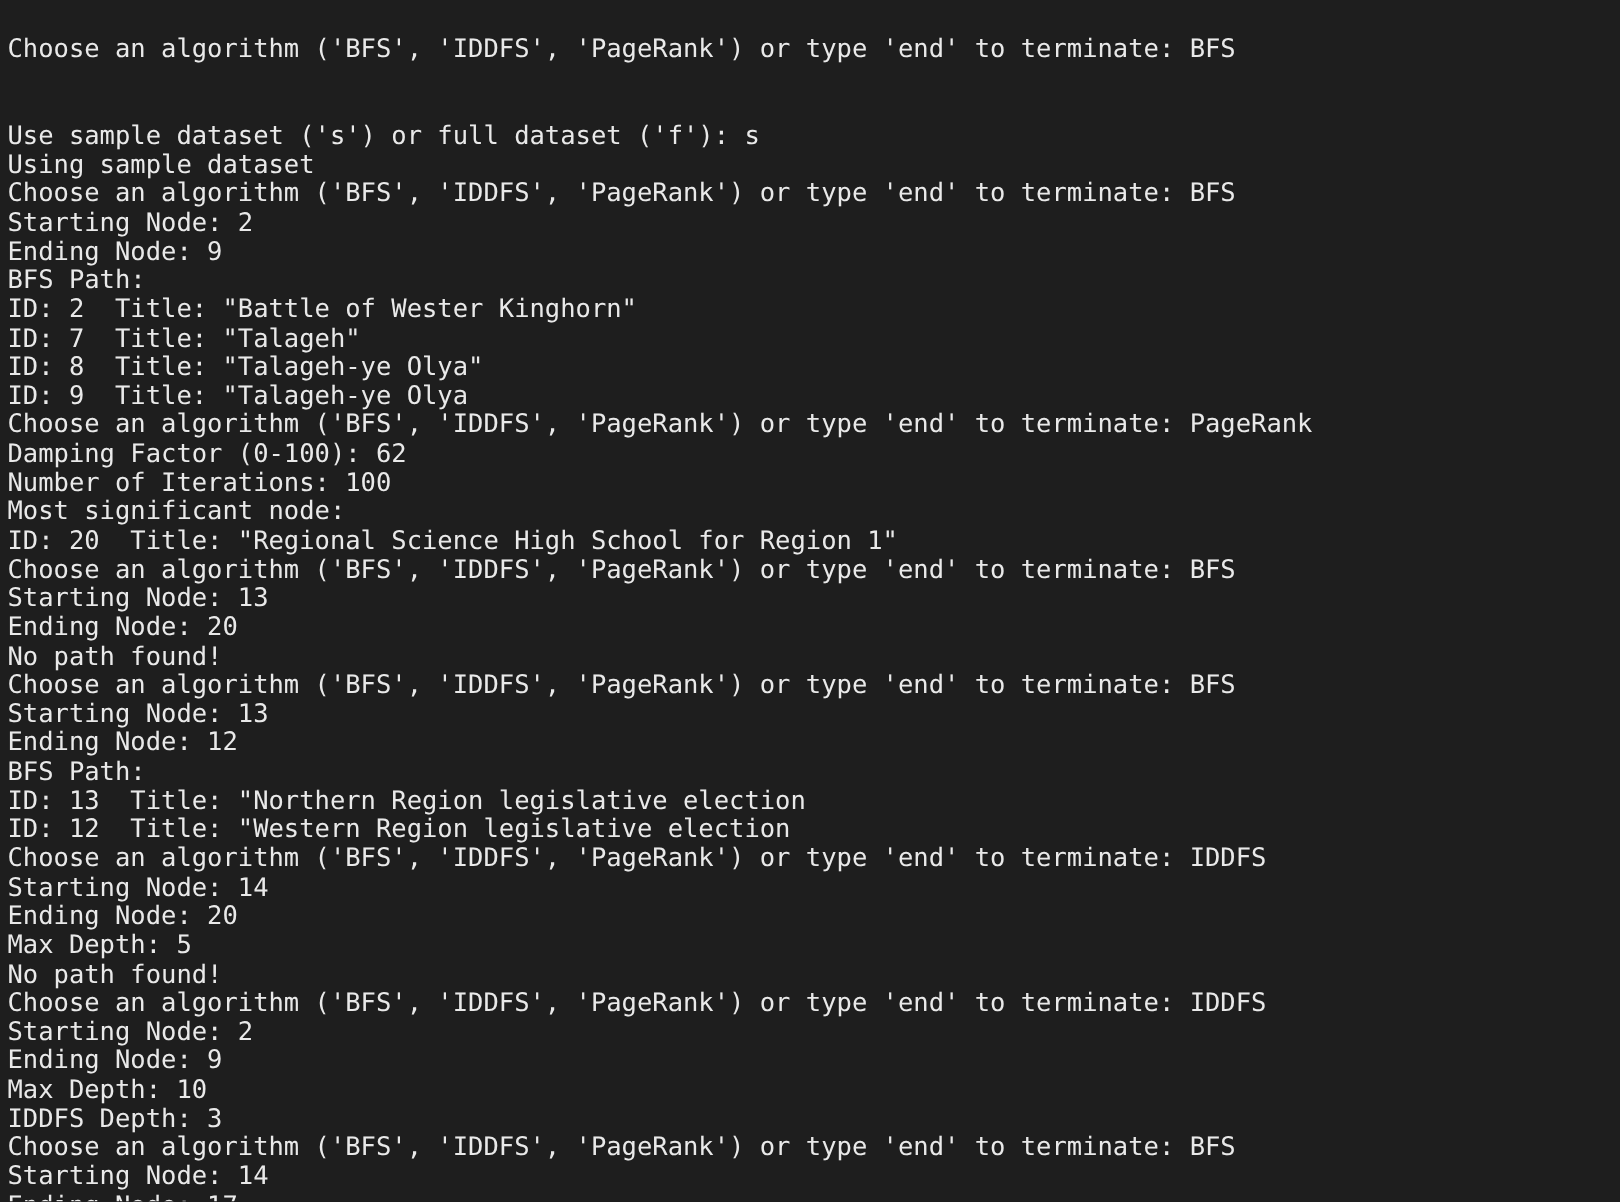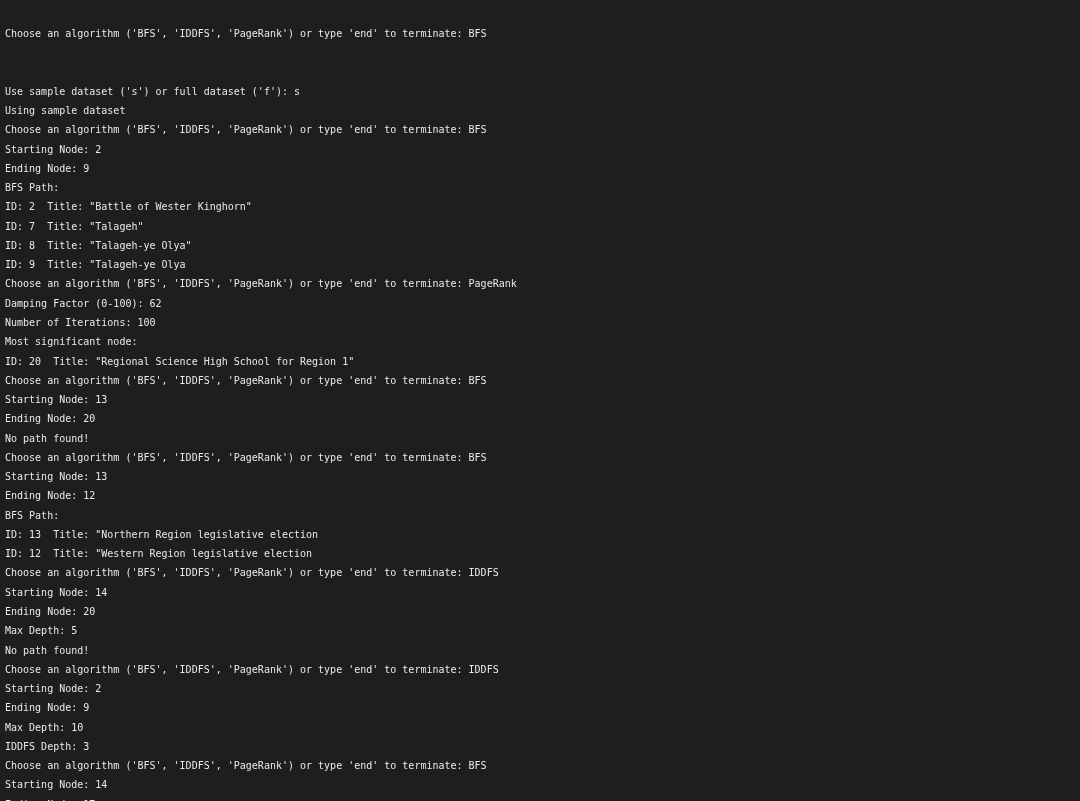--- a/index.html
+++ b/index.html
@@ -12,21 +12,21 @@
     width: 1080px;
     height: 801px;
     overflow: hidden;
   }
   #terminal {
     width: 1080px;
     height: 801px;
     background: #1e1e1e;
     color: #e9e9e9;
     font-family: "DejaVu Sans Mono", "Liberation Mono", monospace;
-    font-size: 10px;
+    font-size: 17px;
     line-height: 19.27px;
     letter-spacing: 0px;
     box-sizing: border-box;
     padding: 0 0 0 5px;
     position: relative;
     overflow: hidden;
     white-space: pre;
     -webkit-font-smoothing: antialiased;
   }
   

